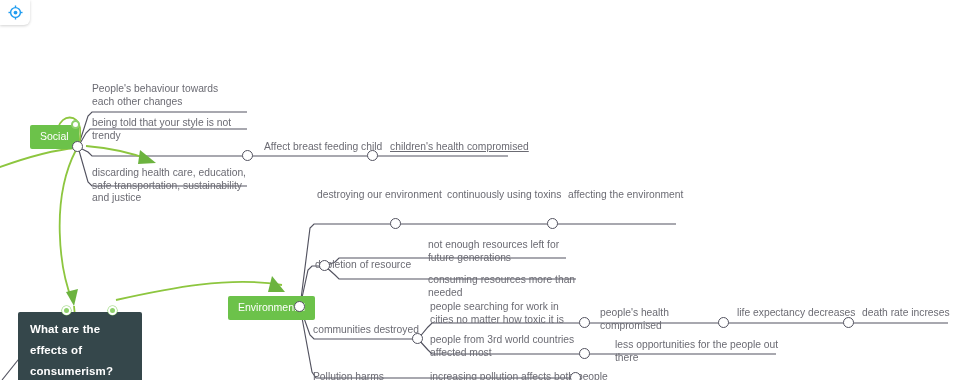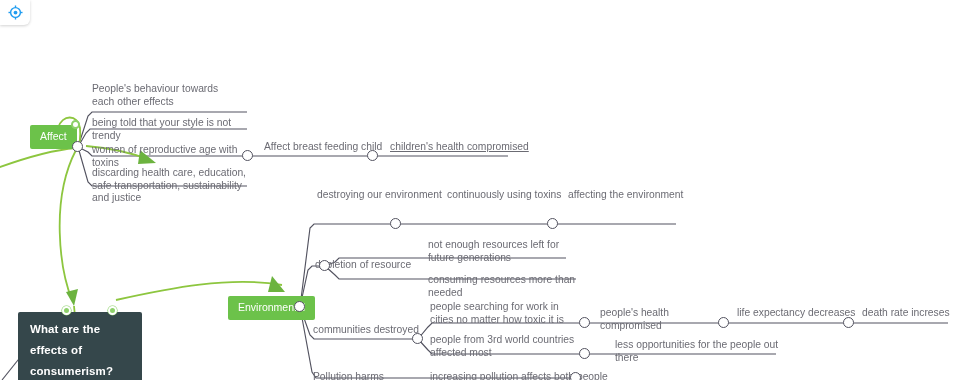--- a/index.html
+++ b/index.html
@@ -172,28 +172,27 @@
     </span>
   </div>
 
   <div class="node node-root" style="left:18px; top:312px; width:124px;">
     <span>What are the effects of consumerism?</span>
   </div>
   <div class="handle handle-green" style="left:62px; top:306px;"></div>
   <div class="handle handle-green" style="left:108px; top:306px;"></div>
 
   <div class="node node-branch" style="left:30px; top:125px;">
-    <span>Affect</span>
+    <span>Social</span>
   </div>
   <div class="handle handle-white-green" style="left:71px; top:120px;"></div>
   <div class="handle-hollow" style="left:72px; top:141px;"></div>
 
-  <div class="node-leaf" style="left:92px; top:83px; width:150px;">People's behaviour towards each other effects</div>
+  <div class="node-leaf" style="left:92px; top:83px; width:150px;">People's behaviour towards each other changes</div>
   <div class="node-leaf" style="left:92px; top:117px; width:160px;">being told that your style is not trendy</div>
-  <div class="node-leaf" style="left:92px; top:144px; width:160px;">women of reproductive age with toxins</div>
   <div class="node-leaf" style="left:92px; top:167px; width:160px;">discarding health care, education, safe transportation, sustainability and justice</div>
 
   <div class="handle-hollow" style="left:242px; top:150px;"></div>
   <div class="node-leaf" style="left:264px; top:141px; width:120px;">Affect breast feeding child</div>
   <div class="handle-hollow" style="left:367px; top:150px;"></div>
   <div class="node-leaf" style="left:390px; top:141px; width:140px;text-decoration:underline;">children's health compromised</div>
 
   <div class="node node-branch" style="left:228px; top:296px;">
     <span>Environmental</span>
   </div>

